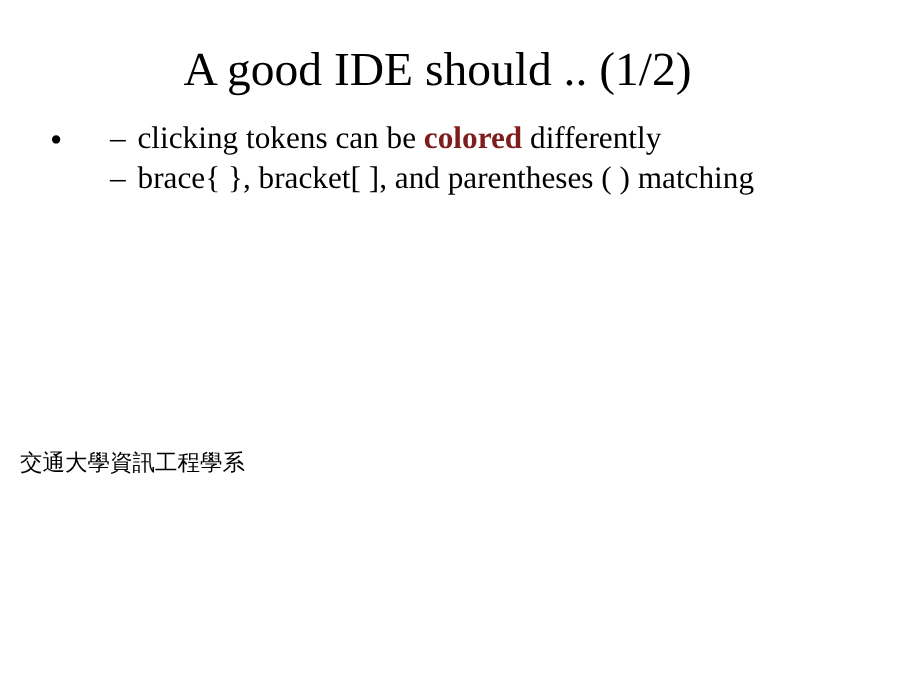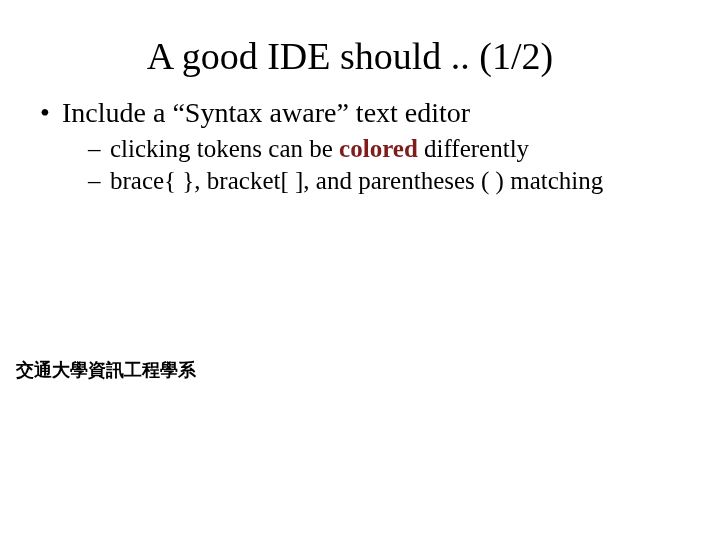--- a/index.html
+++ b/index.html
@@ -82,32 +82,31 @@
   .colored {
     color: #7f1d1d;
     font-weight: bold;
   }
   .footer {
     position: absolute;
     left: 16px;
     bottom: 14px;
     font-size: 18px;
     font-family: "Microsoft JhengHei", "PMingLiU", "SimSun", sans-serif;
-    font-weight: bold;
+    font-weight: normal;
   }
 </style>
 </head>
 <body>
 
 <div class="slide">
   <div class="title">A good IDE should ..  (1/2)</div>
 
   <ul class="lvl1">
     <li>
-      <span>Include a “Syntax aware” text editor</span>
       <ul class="lvl2">
         <li>
           <span>clicking tokens can be </span><span class="colored">colored</span><span> differently</span>
         </li>
         <li>
           <span> brace{ }, bracket[ ], and parentheses ( ) matching</span>
           <ul class="lvl3">
           </ul>
         </li>
       </ul>

